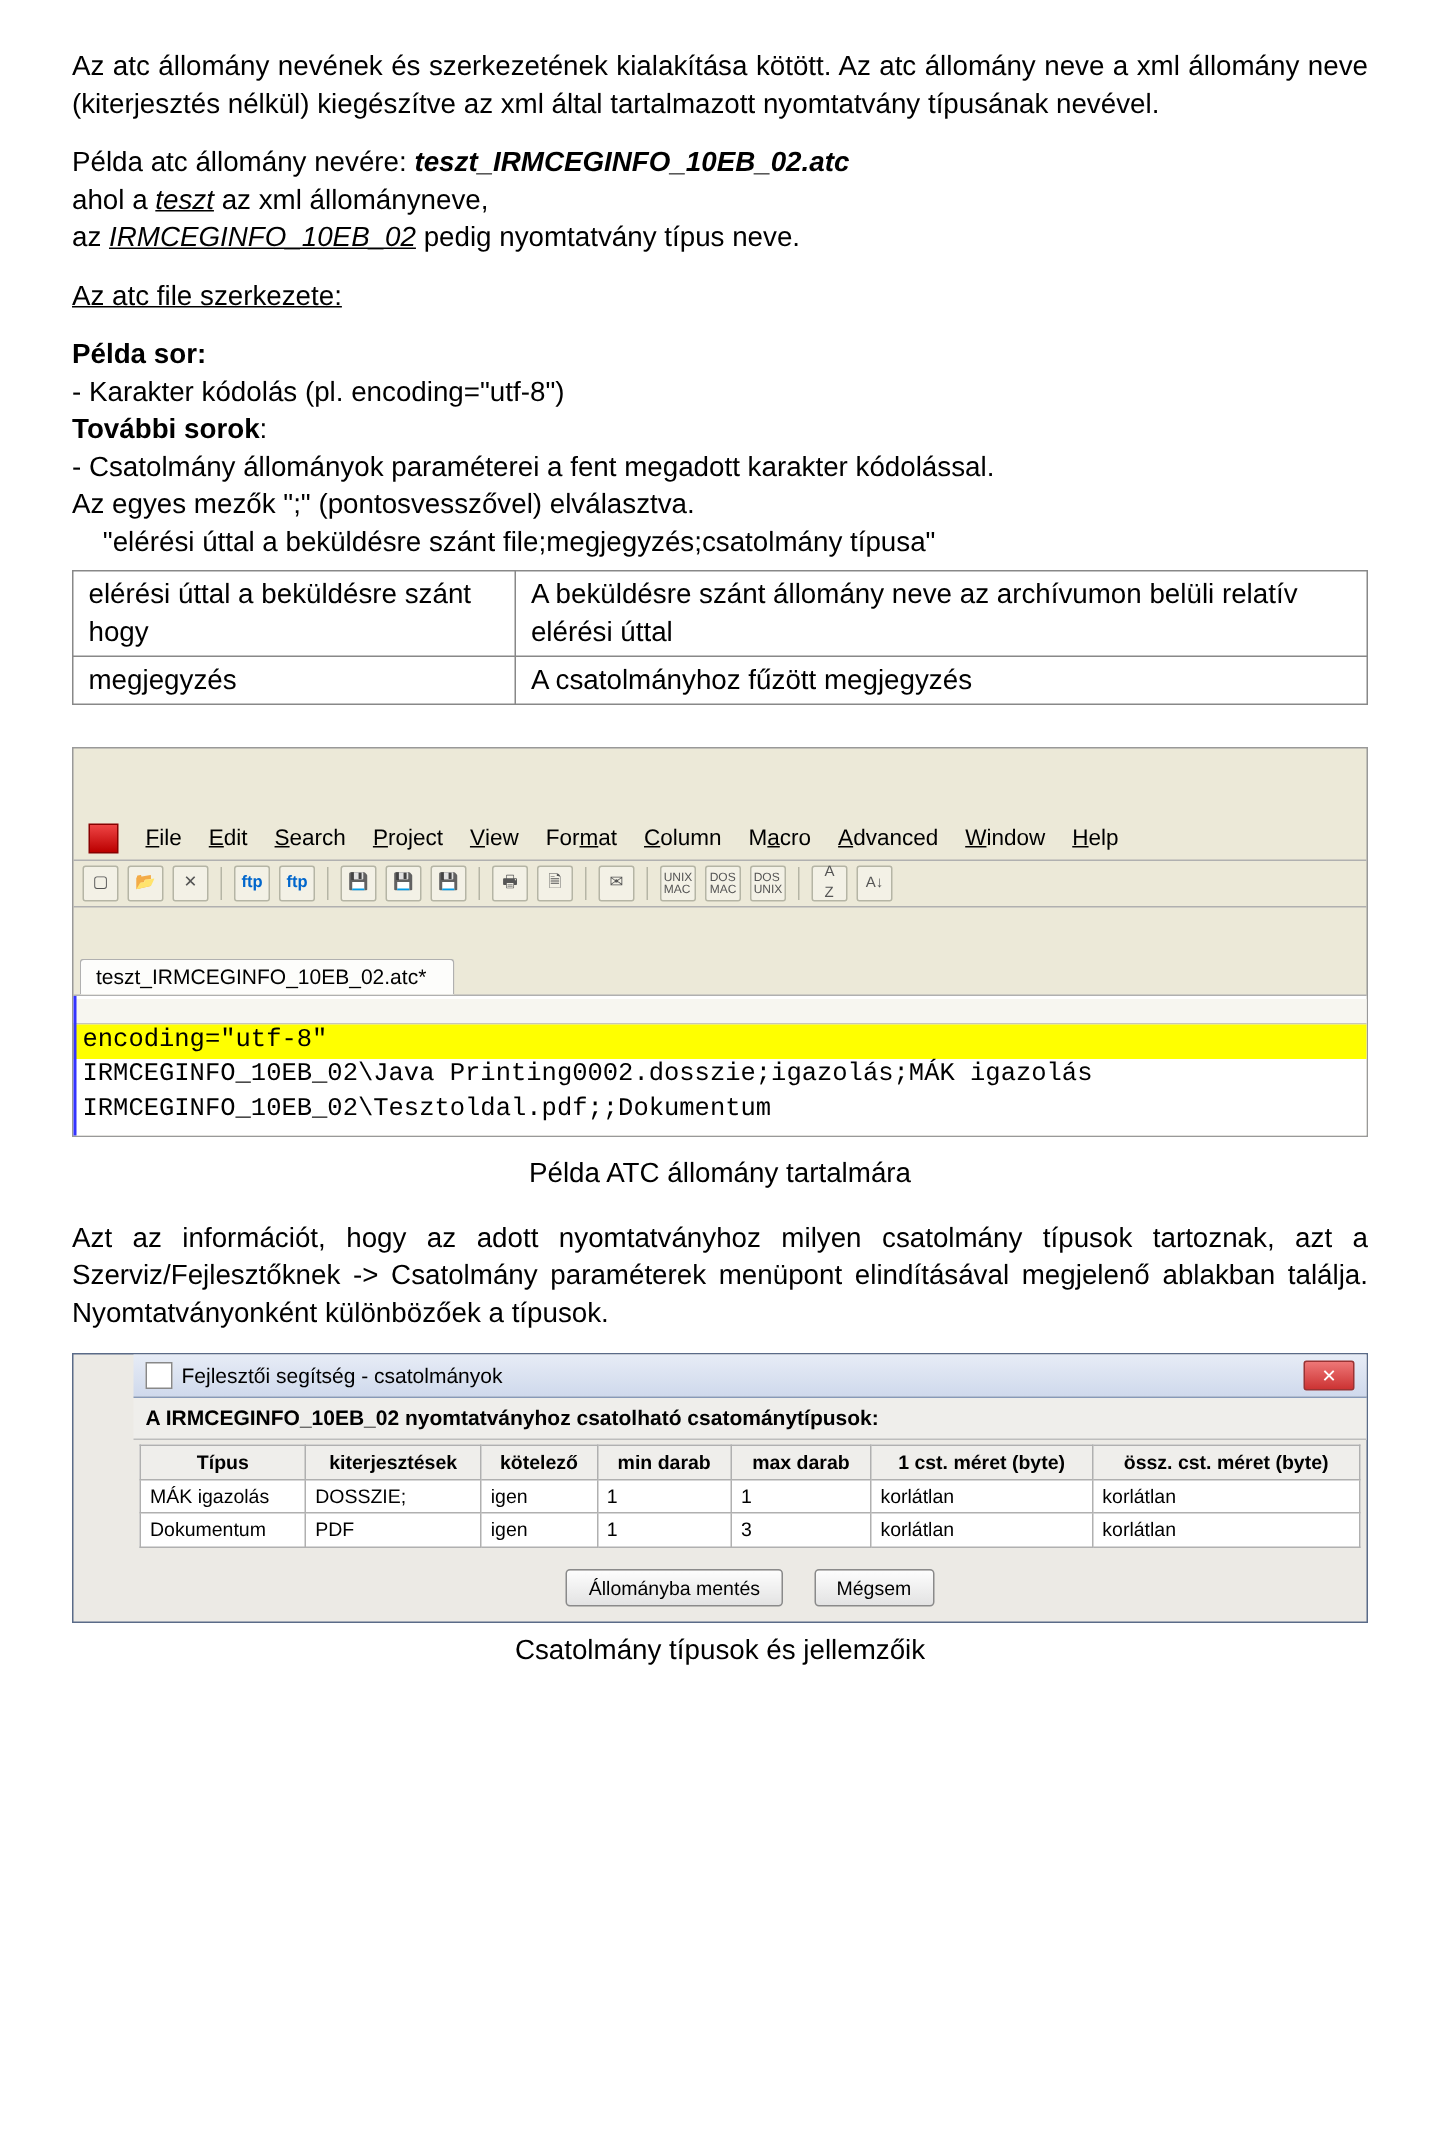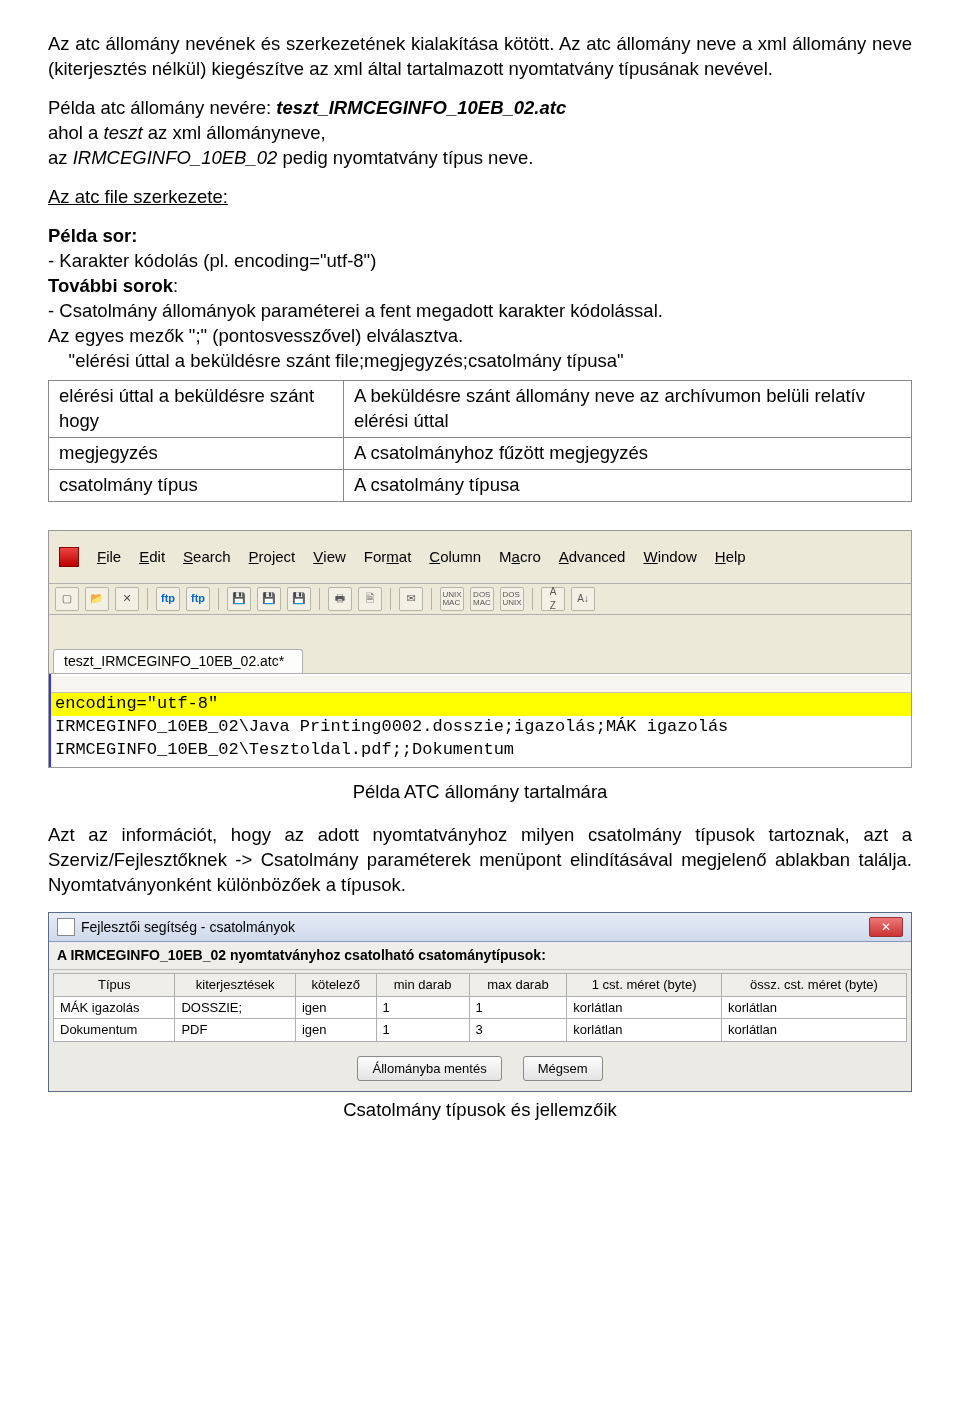--- a/index.html
+++ b/index.html
@@ -8,21 +8,21 @@
     font-family: Verdana, Geneva, sans-serif;
     font-size: 18.5px;
     color: #000;
     background: #fff;
     line-height: 1.35;
     width: 960px;
     box-sizing: border-box;
   }
   .justify { text-align: justify; }
   .bold-i { font-weight: bold; font-style: italic; }
-  .italic { font-style: italic; }
+  .italic { font-style: italic; text-decoration: underline; }
   .bold { font-weight: bold; }
   .underline { text-decoration: underline; }
   p { margin: 0 0 14px 0; }
   table.fields {
     border-collapse: collapse;
     width: 100%;
     margin: 6px 0 28px 0;
     font-size: 18.5px;
   }
   table.fields th, table.fields td {
@@ -39,23 +39,24 @@
   .editor-window {
     border: 1px solid #999;
     background: #ece9d8;
     margin: 8px 0 12px 0;
     font-family: Tahoma, sans-serif;
     font-size: 15px;
   }
   .menubar {
     display: flex;
     gap: 18px;
-    padding: 16px 10px;
+    padding: 4px 10px;
     border-bottom: 1px solid #b0b0b0;
     align-items: center;
+    margin-top: 46px;
   }
   .menubar .app-icon {
     width: 18px; height: 18px;
     display: inline-block;
     background: linear-gradient(#e44,#b00);
     border: 1px solid #800;
   }
   .menubar span { display: inline-block; }
   .menubar .ul { text-decoration: underline; }
   .toolbar {
@@ -118,20 +119,21 @@
     text-align: center;
     font-style: normal;
     margin: 6px 0 18px 0;
   }
   
   .dialog {
     border: 1px solid #5a6b88;
     background: #eceae5;
     font-family: Tahoma, sans-serif;
     margin: 8px 0 6px 0;
+    padding-left: 40px;
   }
   .dialog-title {
     background: linear-gradient(#e7ecf6, #cfd9ec);
     padding: 4px 8px;
     font-size: 14px;
     display: flex;
     justify-content: space-between;
     align-items: center;
     border-bottom: 1px solid #8799b8;
   }
@@ -167,21 +169,21 @@
     background: #fff;
   }
   table.types th, table.types td {
     border: 1px solid #b0b0b0;
     padding: 2px 6px;
     text-align: left;
     white-space: nowrap;
   }
   table.types th {
     background: #efeeeb;
-    font-weight: normal;
+    font-weight: bold;
     text-align: center;
   }
   .dialog-buttons {
     display: flex;
     gap: 21px;
     justify-content: center;
     padding: 6px 0 10px 0;
   }
   .dbtn {
     font-size: 13px;
@@ -218,24 +220,20 @@
 
 <table class="fields">
   <tbody>
   <tr>
     <td>elérési úttal a beküldésre szánt hogy</td>
     <td>A beküldésre szánt állomány neve az archívumon belüli relatív elérési úttal</td>
   </tr>
   <tr>
     <td>megjegyzés</td>
     <td>A csatolmányhoz fűzött megjegyzés</td>
-  </tr>
-  <tr>
-    <td>csatolmány típus</td>
-    <td>A csatolmány típusa</td>
   </tr>
 </tbody>
   </table>
 
 <div class="editor-window">
   <div class="menubar">
     <span class="app-icon"></span>
     <span><span class="ul">F</span><span>ile</span></span>
     <span><span class="ul">E</span>dit</span>
     <span><span class="ul">S</span>earch</span>

